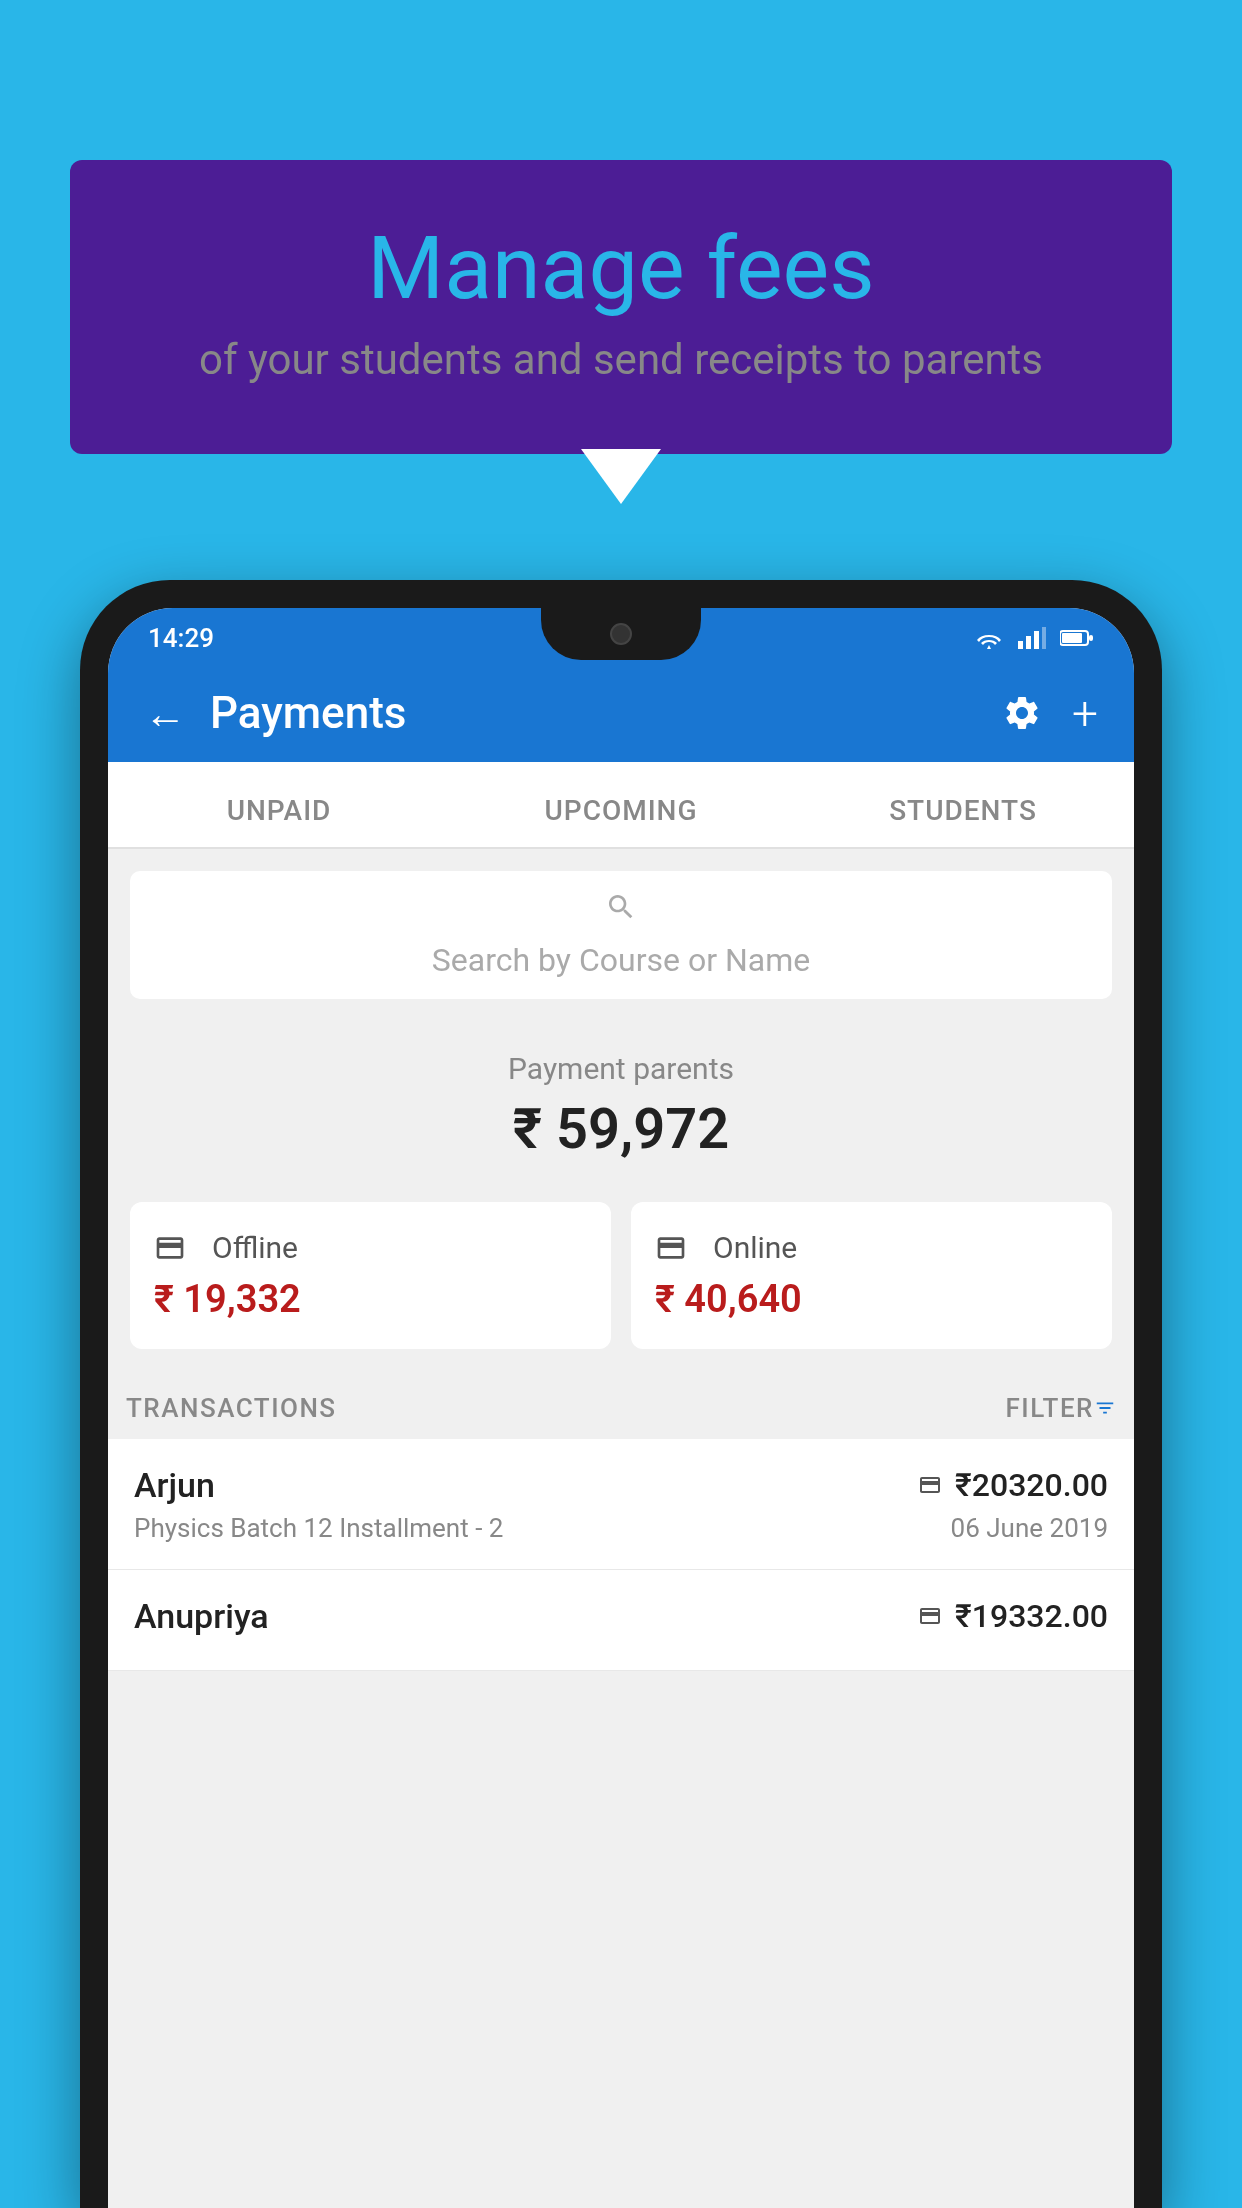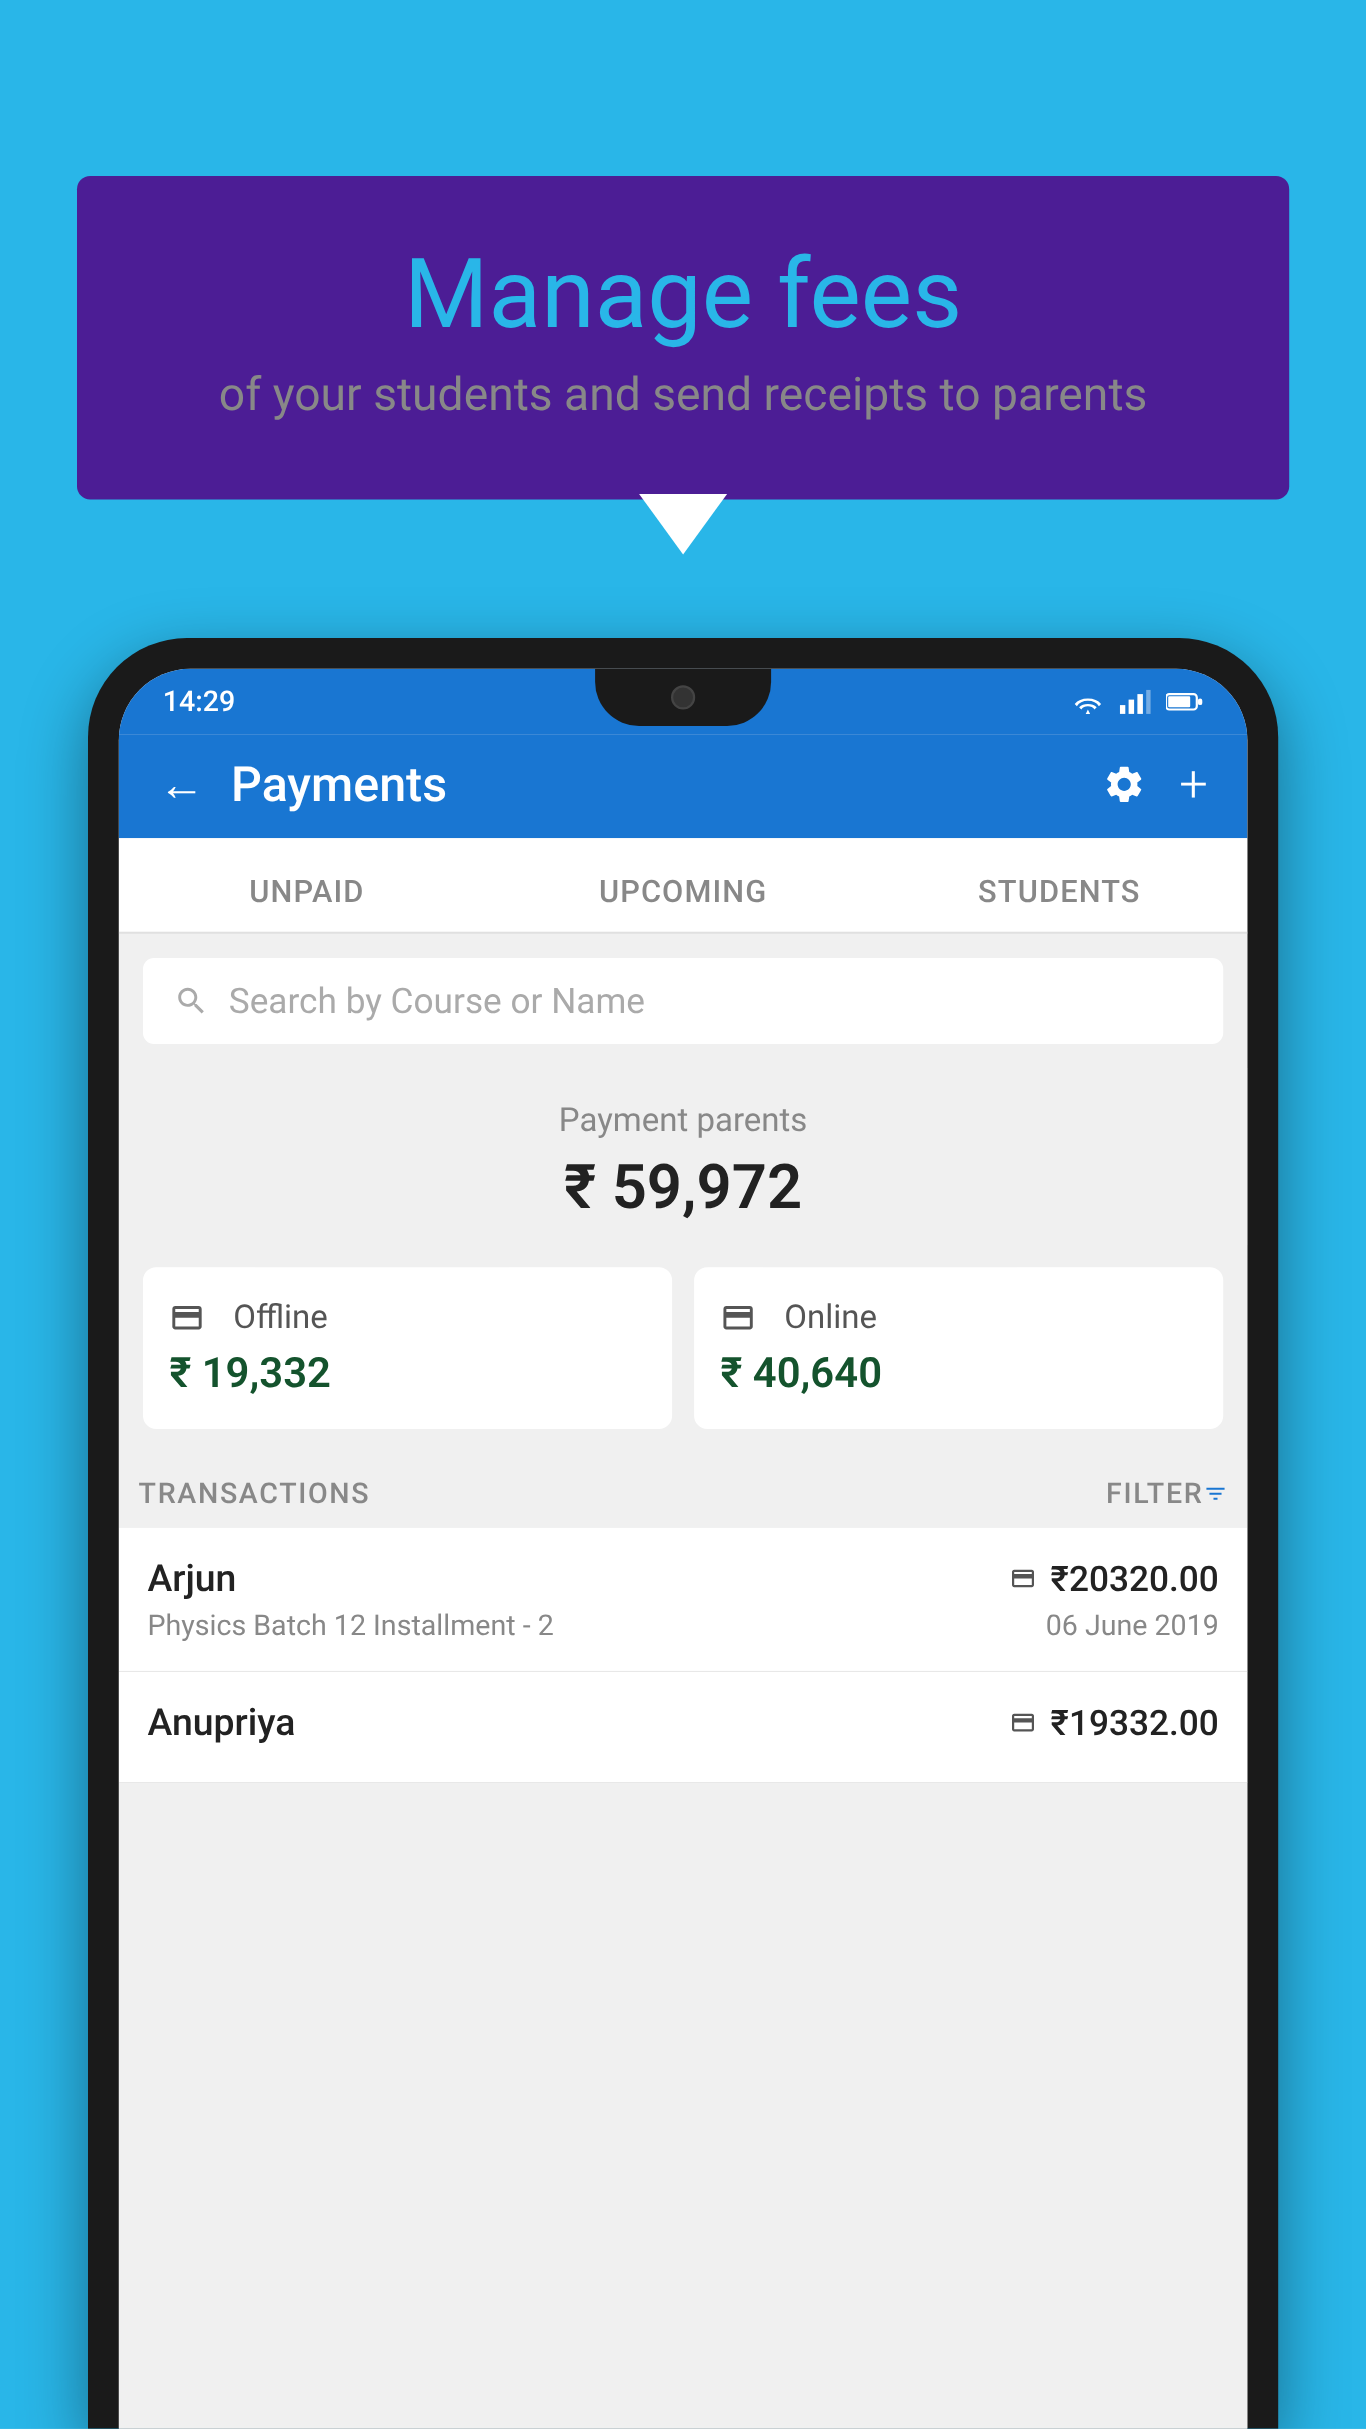--- a/index.html
+++ b/index.html
@@ -176,20 +176,21 @@
 
     
     .search-bar {
       background: white;
       margin: 22px 22px;
       border-radius: 10px;
       display: flex;
       align-items: center;
       padding: 20px 28px;
       gap: 18px;
+      flex-direction: column;
     }
     .search-placeholder {
       font-size: 32px;
       color: #aaa;
     }
 
     
     .payment-received-section {
       background: #f0f0f0;
       padding: 30px 0 20px;
@@ -227,21 +228,21 @@
       gap: 26px;
     }
     .card-type {
       font-size: 30px;
       color: #555;
       font-weight: 400;
     }
     .card-amount {
       font-size: 38px;
       font-weight: 600;
-      color: #14532d;
+      color: #b91c1c;
     }
 
     
     .transactions-header {
       display: flex;
       align-items: center;
       justify-content: space-between;
       padding: 16px 18px;
       background: #f0f0f0;
     }

